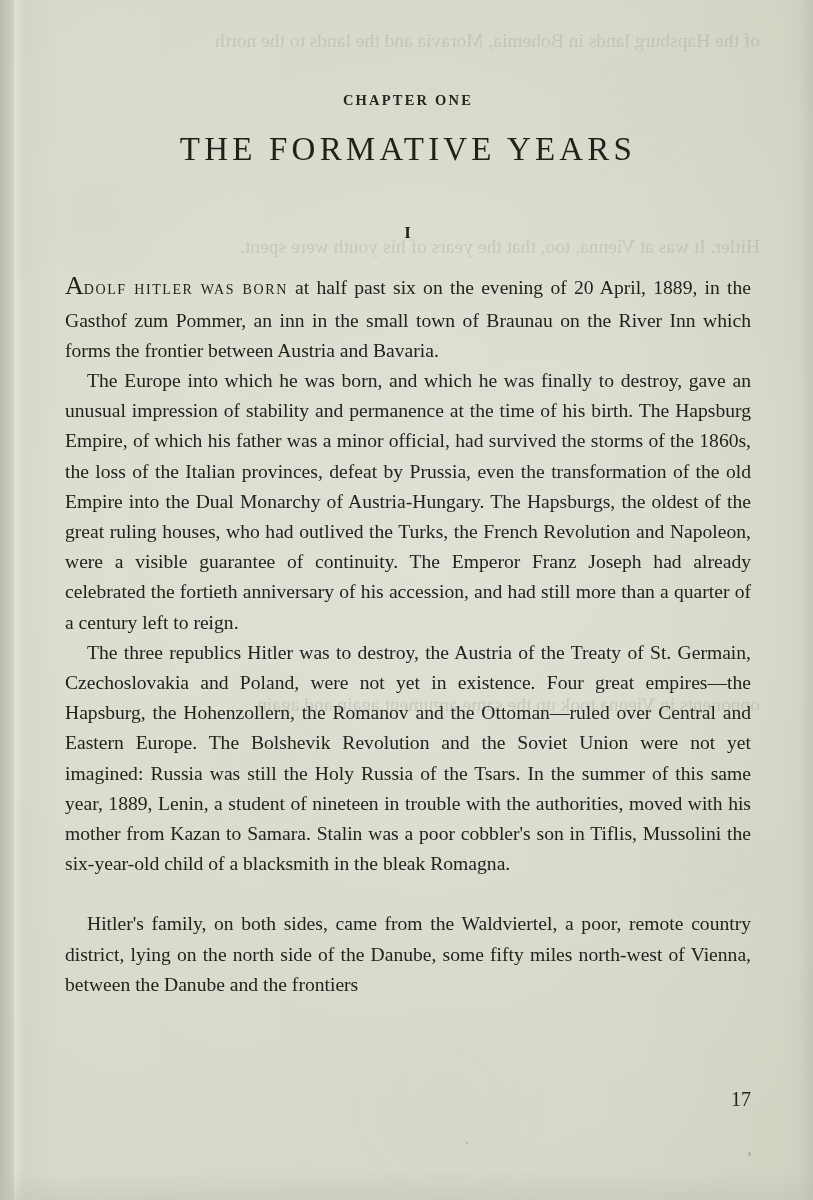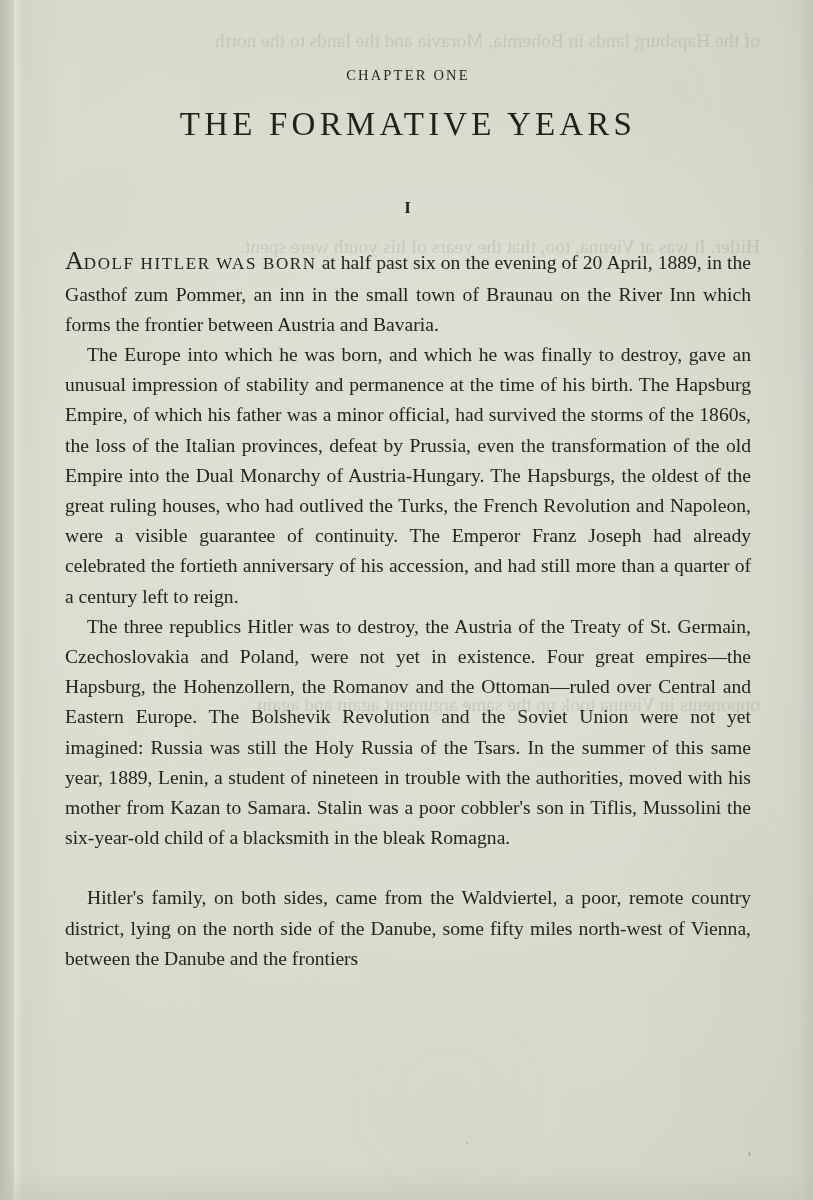--- a/index.html
+++ b/index.html
@@ -75,24 +75,24 @@
 
   .content {
     position: absolute;
     left: 65px;
     top: 0;
     width: 686px;
     height: 100%;
   }
 
   .chapter-label {
-    margin-top: 67px;
+    margin-top: 92px;
     text-align: center;
     font-size: 14.5px;
-    font-weight: normal;
+    font-weight: bold;
     letter-spacing: 2.2px;
     color: #23271f;
   }
 
   .chapter-title {
     text-align: center;
     font-size: 33px;
     letter-spacing: 4.2px;
     font-weight: normal;
     color: #1e2219;
@@ -132,21 +132,21 @@
     hyphens: none;
   }
   .body-text p.no-indent { text-indent: 0; }
   .body-text p.gap-before { margin-top: 30px; }
 
   .opening-initial {
     font-size: 26px;
     line-height: 0;
   }
   .smallcaps {
-    font-size: 17px;
+    font-size: 14px;
     letter-spacing: 1.6px;
   }
   .ital { }
 
   .folio {
     position: absolute;
     right: 0;
     top: 1088px;
     width: 686px;
     text-align: right;
@@ -203,20 +203,21 @@
       <p class="no-indent"><span class="opening-initial">A</span><span class="smallcaps">DOLF HITLER WAS BORN</span><span> at half past six on the evening of 20 April, 1889, in the </span><span class="ital">Gasthof zum Pommer</span><span>, an inn in the small town of Braunau on the River Inn which forms the frontier between Austria and Bavaria.</span></p>
 
       <p>The Europe into which he was born, and which he was finally to destroy, gave an unusual impression of stability and permanence at the time of his birth. The Hapsburg Empire, of which his father was a minor official, had survived the storms of the 1860s, the loss of the Italian provinces, defeat by Prussia, even the transformation of the old Empire into the Dual Monarchy of Austria-Hungary. The Hapsburgs, the oldest of the great ruling houses, who had outlived the Turks, the French Revolution and Napoleon, were a visible guarantee of continuity. The Emperor Franz Joseph had already celebrated the fortieth anniversary of his accession, and had still more than a quarter of a century left to reign.</p>
 
       <p>The three republics Hitler was to destroy, the Austria of the Treaty of St. Germain, Czechoslovakia and Poland, were not yet in existence. Four great empires—the Hapsburg, the Hohenzollern, the Romanov and the Ottoman—ruled over Central and Eastern Europe. The Bolshevik Revolution and the Soviet Union were not yet imagined: Russia was still the Holy Russia of the Tsars. In the summer of this same year, 1889, Lenin, a student of nineteen in trouble with the authorities, moved with his mother from Kazan to Samara. Stalin was a poor cobbler's son in Tiflis, Mussolini the six-year-old child of a blacksmith in the bleak Romagna.</p>
 
       <p class="gap-before">Hitler's family, on both sides, came from the Waldviertel, a poor, remote country district, lying on the north side of the Danube, some fifty miles north-west of Vienna, between the Danube and the frontiers</p>
 
     </div>
 
+    <div class="folio">17</div>
 
   </div>
 
   <div class="grain"></div>
   <div class="speck" style="left:748px; top:1152px; width:3px; height:4px;"></div>
   <div class="speck" style="left:466px; top:1142px; width:2px; height:2px;"></div>
 
 </div>
 
 </body></html>

